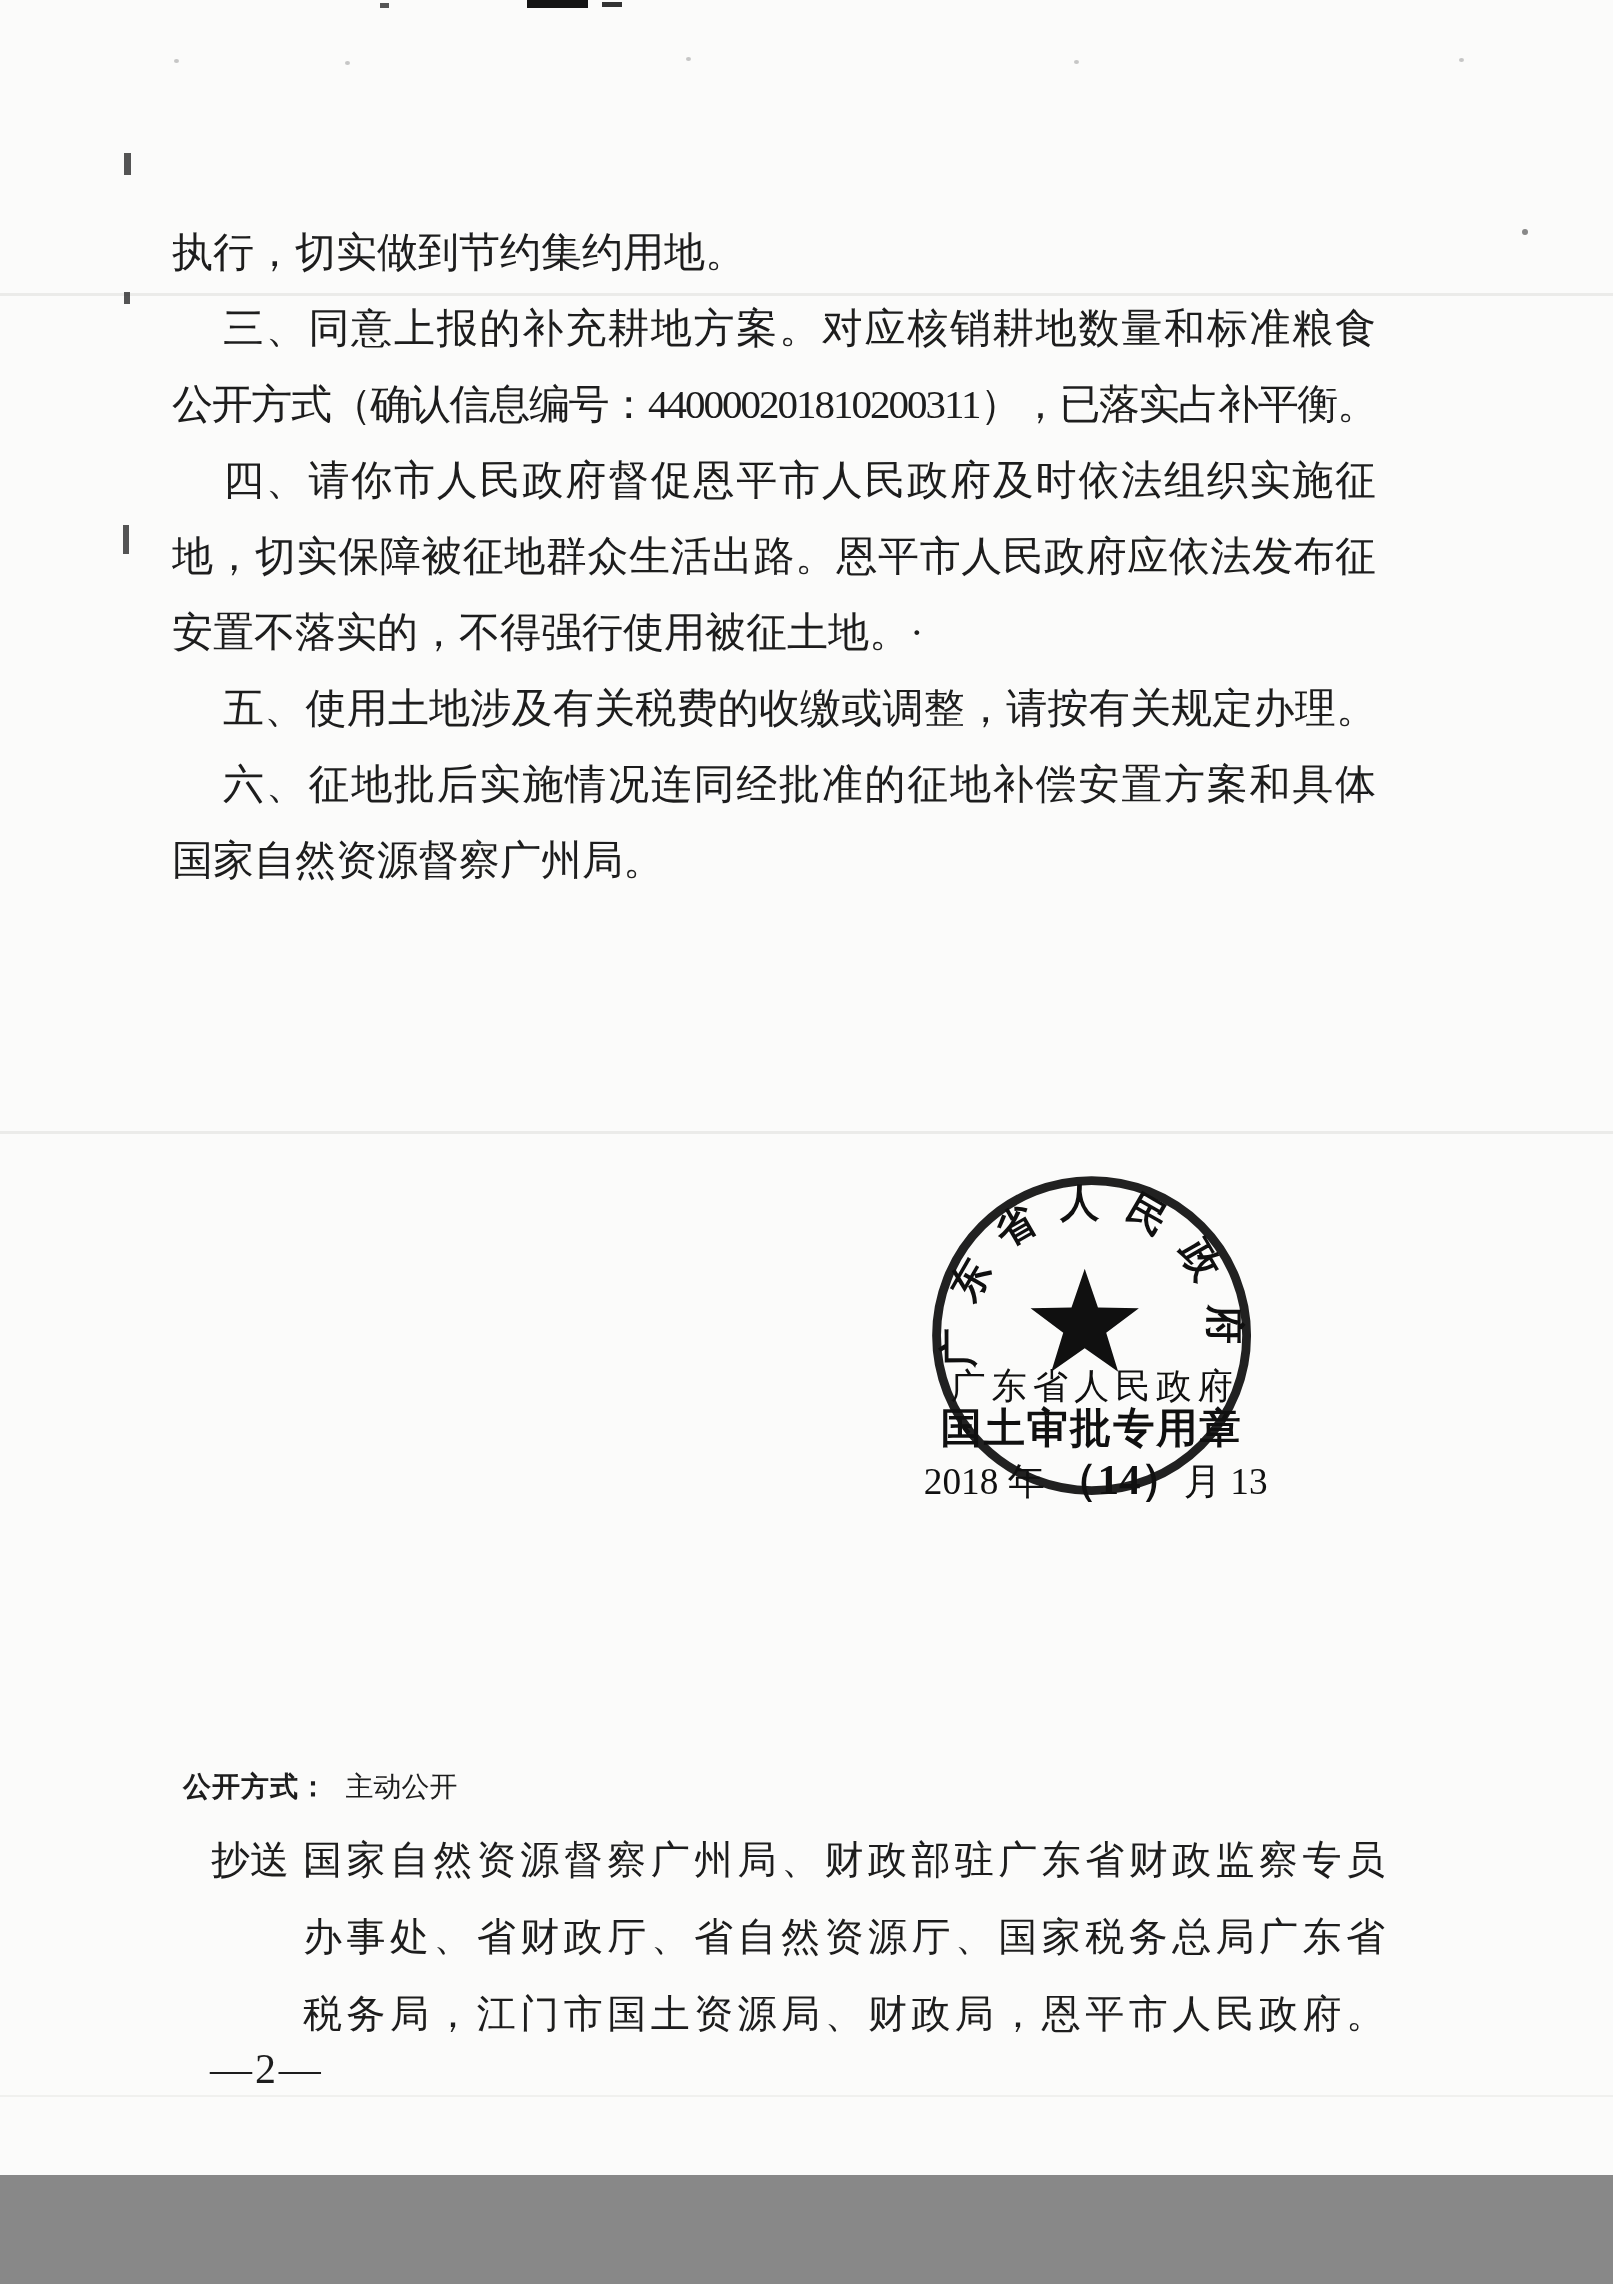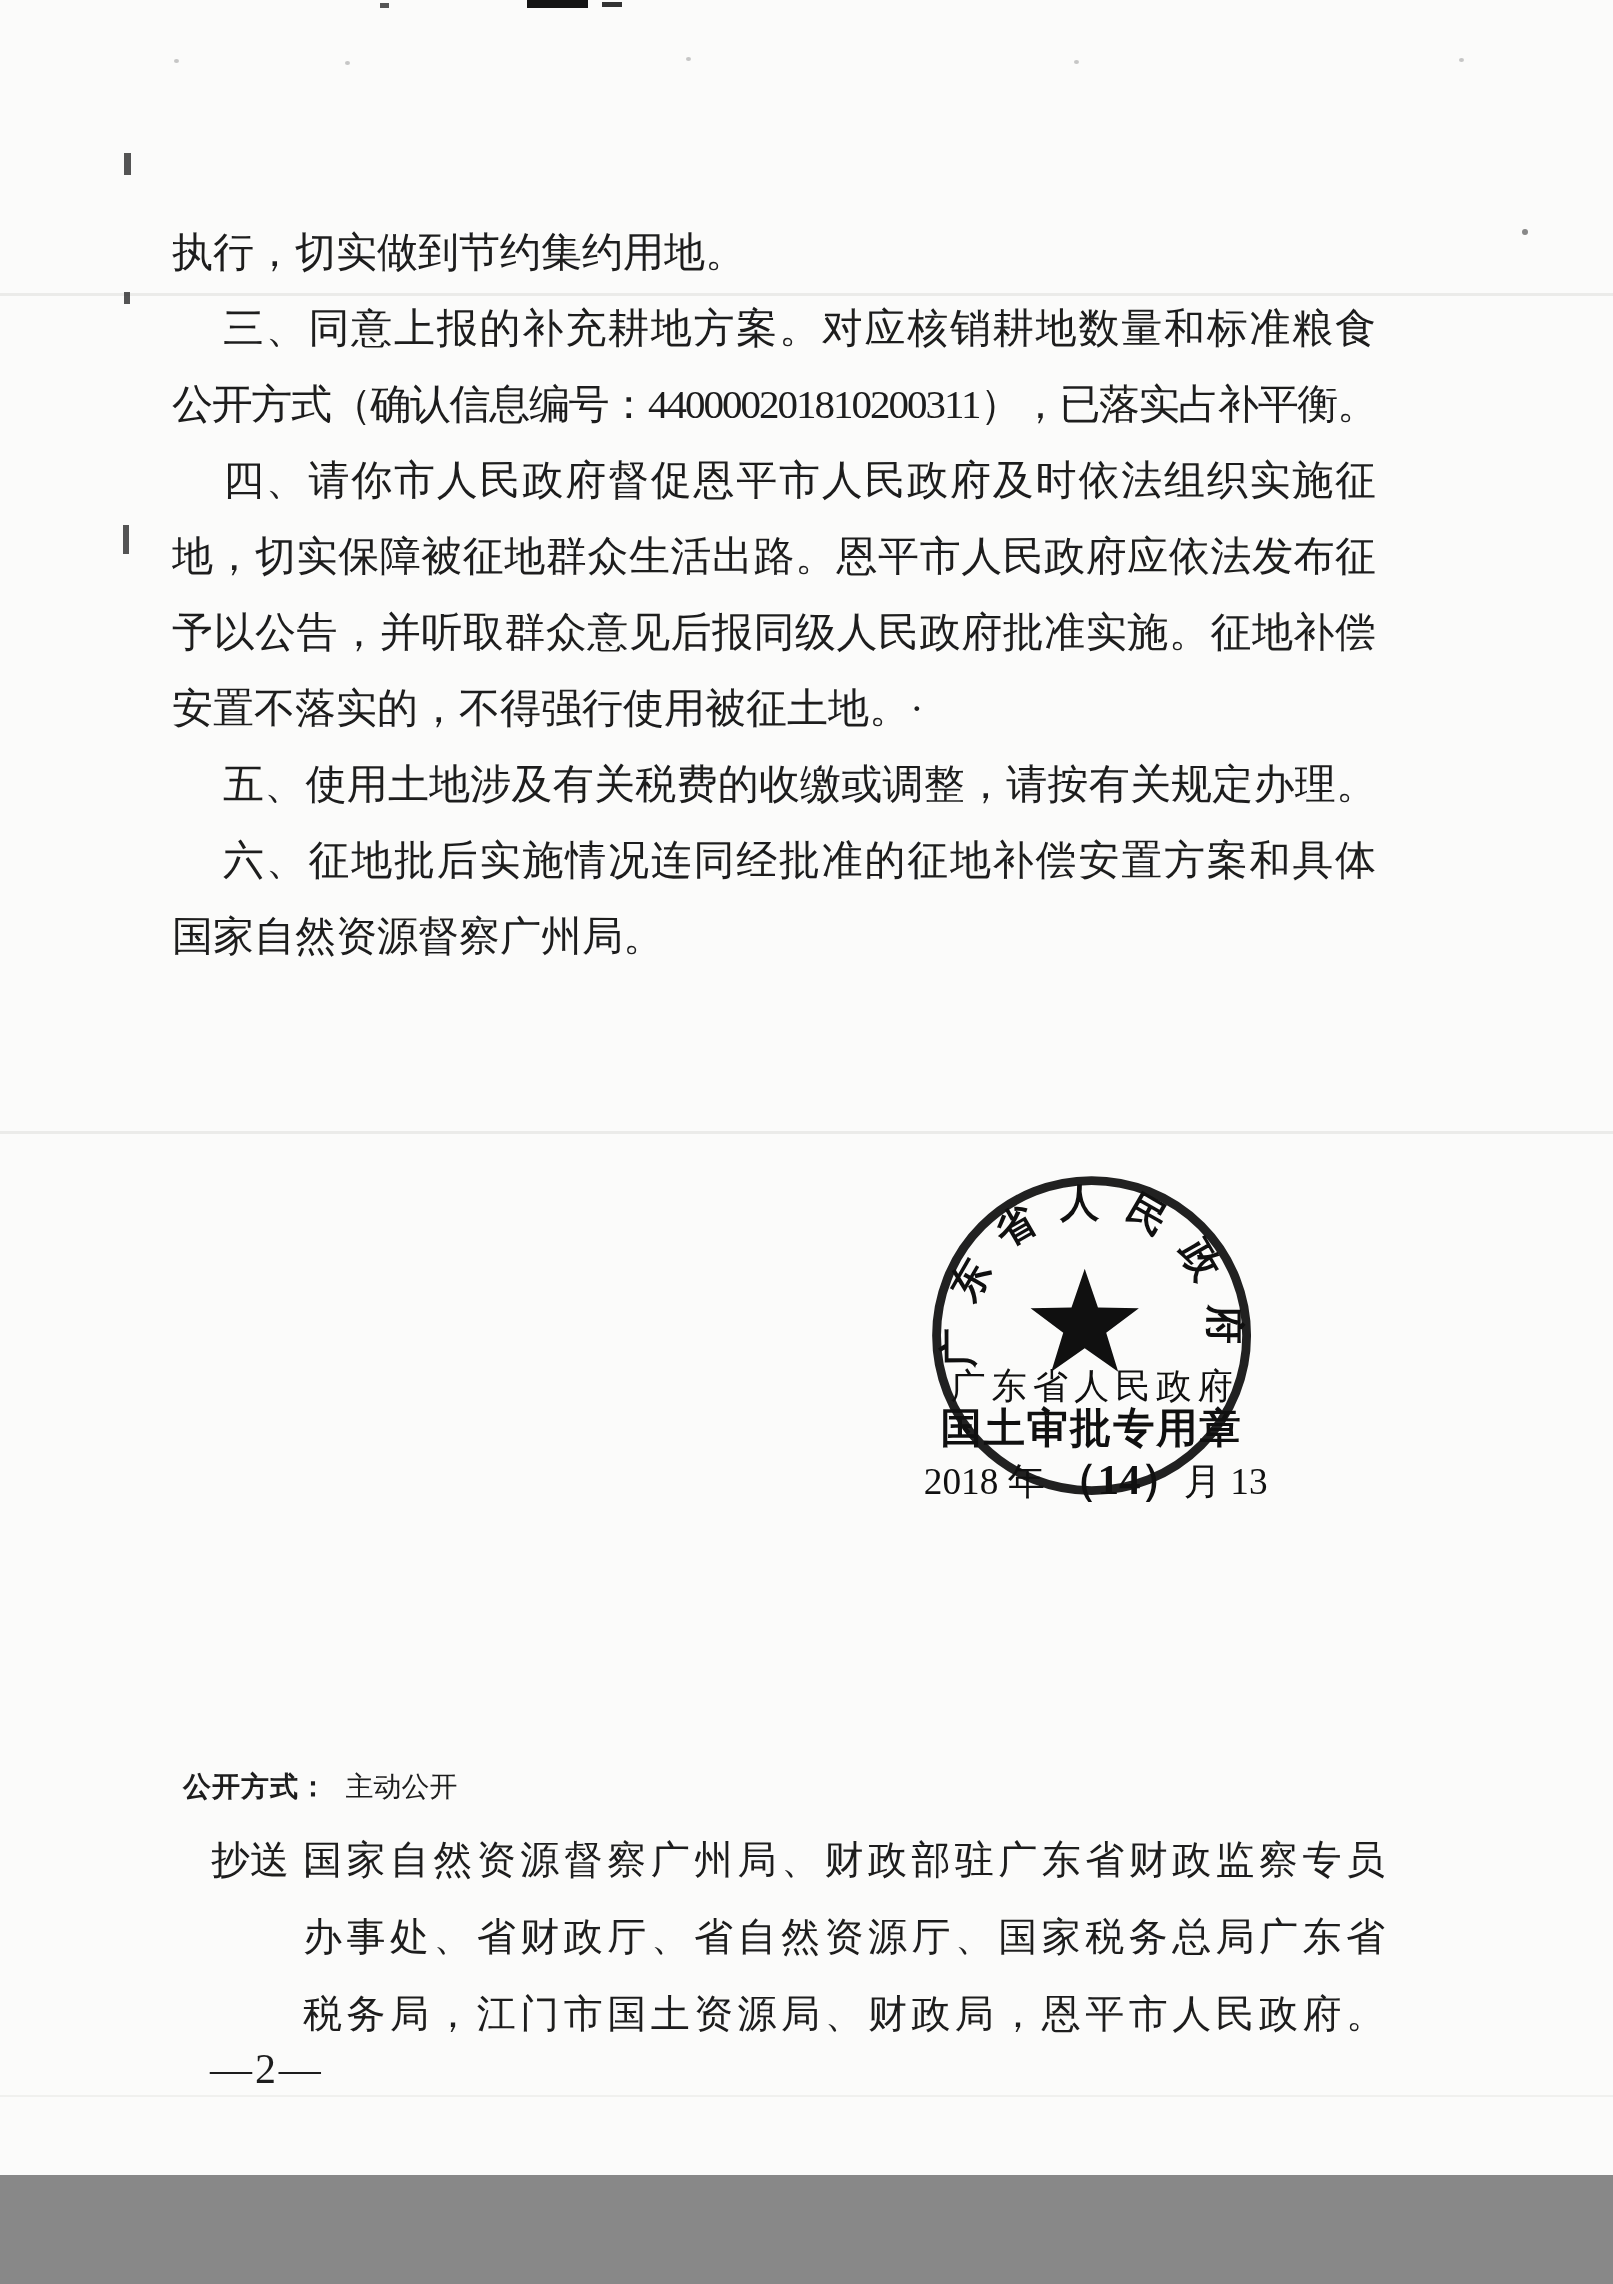--- a/index.html
+++ b/index.html
@@ -45,21 +45,20 @@
 <body>
 
 <div class="page">
 
   <div class="body-text">
     <p class="line">执行，切实做到节约集约用地。</p>
     <p class="line ind just">三、同意上报的补充耕地方案。对应核销耕地数量和标准粮食</p>
     <p class="line just tight">公开方式（确认信息编号：440000201810200311），已落实占补平衡。</p>
     <p class="line ind just">四、请你市人民政府督促恩平市人民政府及时依法组织实施征</p>
     <p class="line just">地，切实保障被征地群众生活出路。恩平市人民政府应依法发布征</p>
-    <p class="line just">予以公告，并听取群众意见后报同级人民政府批准实施。征地补偿</p>
     <p class="line">安置不落实的，不得强行使用被征土地。·</p>
     <p class="line ind just tight2">五、使用土地涉及有关税费的收缴或调整，请按有关规定办理。</p>
     <p class="line ind just">六、征地批后实施情况连同经批准的征地补偿安置方案和具体</p>
     <p class="line">国家自然资源督察广州局。</p>
   </div>
 
   <svg class="seal" viewBox="0 0 372 372">
     <circle cx="181" cy="182" r="158" fill="none" stroke="#101010" stroke-width="9" opacity="0.93"></circle>
     <path id="sealArc" d="M 66.3 223.7 A 122 122 0 1 1 295.7 223.7" fill="none"></path>
     <text font-size="40" font-weight="bold" letter-spacing="24" text-anchor="middle">

